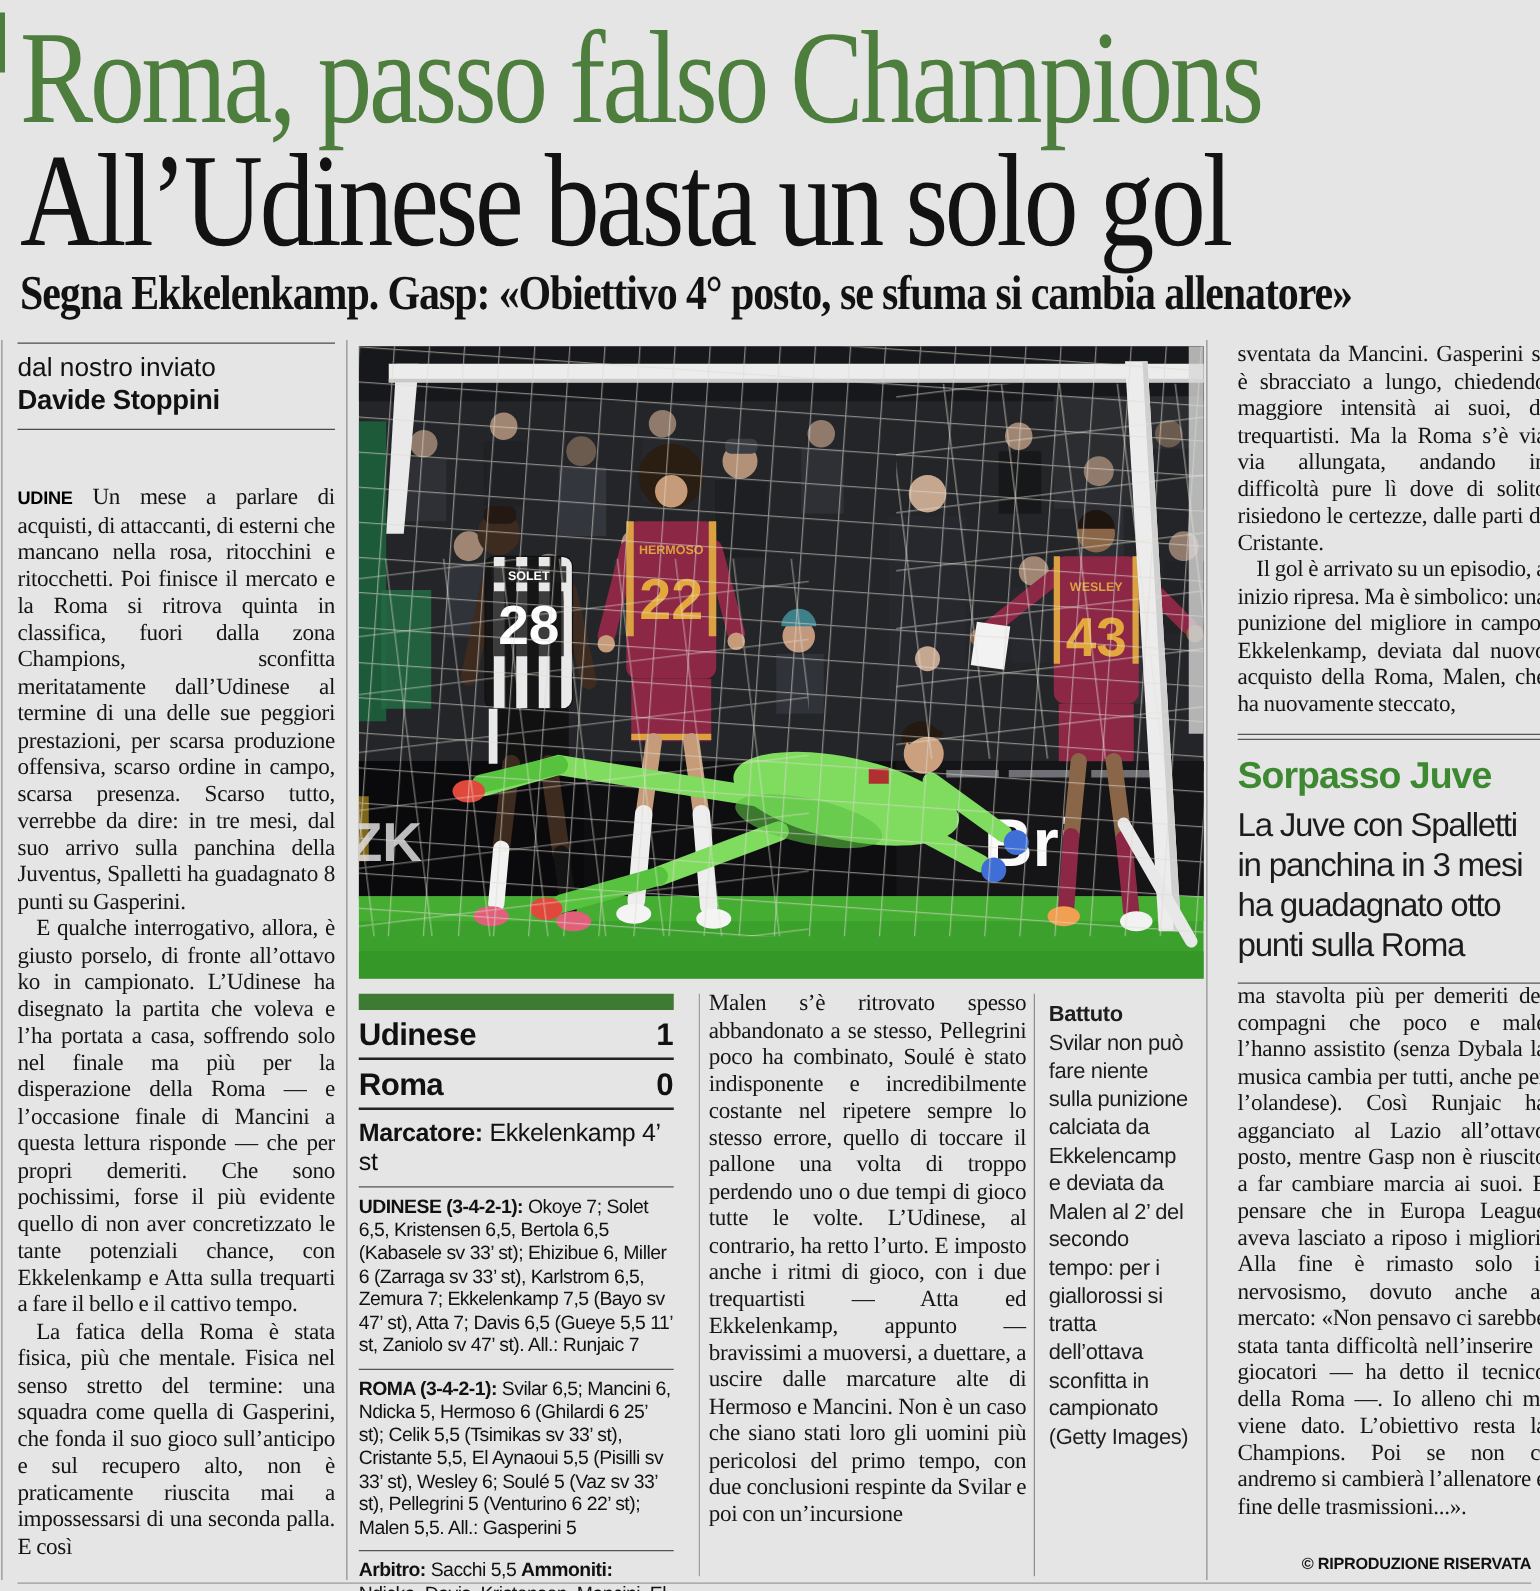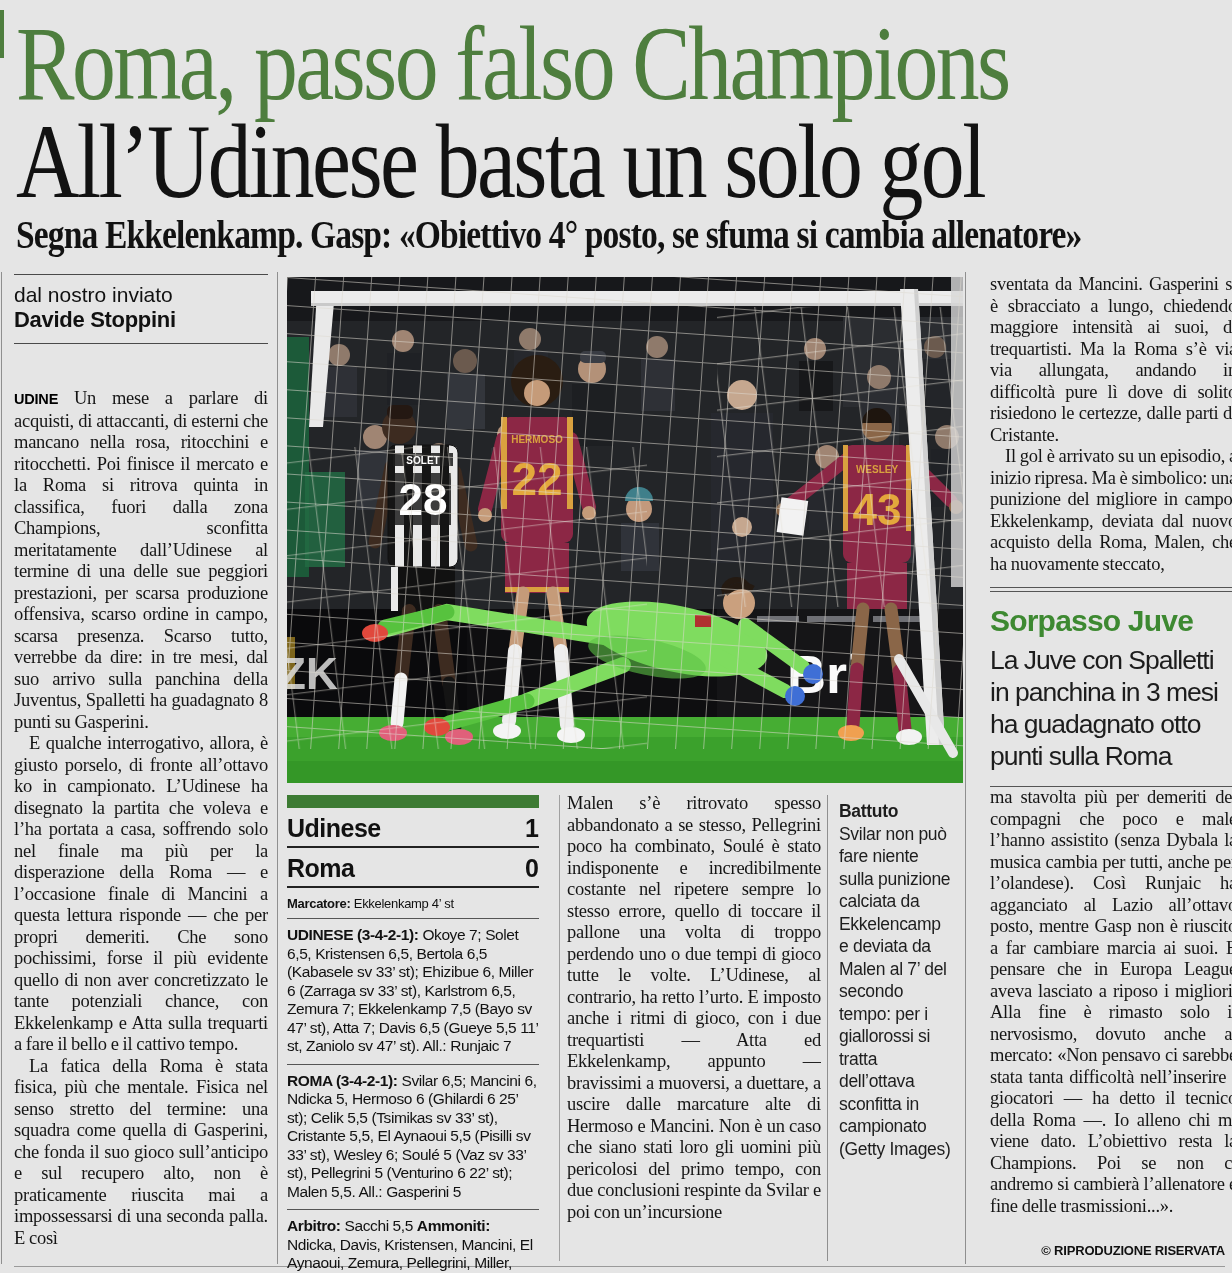--- a/index.html
+++ b/index.html
@@ -51,21 +51,21 @@
     letter-spacing:-0.2px; color:#000;
   }
 
   
   .scorebox { font-family:"Liberation Sans", sans-serif; color:#111; }
   .sb-bar { height:13px; background:#3d7b33; }
   .sb-team { display:flex; justify-content:space-between; align-items:baseline;
     padding:6px 0 3px 0; border-bottom:2px solid #222; }
   .sb-team .nm { font-size:25px; font-weight:700; letter-spacing:-0.5px; }
   .sb-team .sc { font-size:25px; font-weight:700; }
-  .sb-row { font-size:13px; padding:8px 0 7px 0; border-bottom:1px solid #555; letter-spacing:-0.3px; }
+  .sb-row { font-size:20px; padding:8px 0 7px 0; border-bottom:1px solid #555; letter-spacing:-0.3px; }
   .sb-row b { font-weight:700; }
   .sb-lineup { font-size:15.5px; line-height:18.5px; padding:7px 0 8px 0;
     border-bottom:1px solid #555; letter-spacing:-0.4px; }
   .sb-last { border-bottom:none; }
 
   
   .caption { font-family:"Liberation Sans", sans-serif; font-size:17.5px; line-height:22.5px;
     color:#1d1d1d; letter-spacing:-0.3px; }
   .caption .cap-title { font-weight:700; }
 
@@ -335,21 +335,21 @@
       
     </div>
   </div>
 
   <div class="abs bodytext" style="left:567px; top:793px; width:254px; height:470px; overflow:hidden;">
     <p><span>Malen s’è ritrovato spesso abbandonato a se stesso, Pellegrini poco ha combinato, Soulé è stato indisponente e incredibilmente costante nel ripetere sempre lo stesso errore, quello di toccare il pallone una volta di troppo perdendo uno o due tempi di gioco tutte le volte. L’Udinese, al contrario, ha retto l’urto. E imposto anche i ritmi di gioco, con i due trequartisti — Atta ed Ekkelenkamp, appunto — bravissimi a muoversi, a duettare, a uscire dalle marcature alte di Hermoso e Mancini. Non è un caso che siano stati loro gli uomini più pericolosi del primo tempo, con due conclusioni respinte da Svilar e poi con un’incursione</span></p>
   </div>
 
   <div class="abs caption" style="left:839px; top:800px; width:114px;">
     <div class="cap-title">Battuto</div>
-    <div>Svilar non può fare niente sulla punizione calciata da Ekkelencamp e deviata da Malen al 7’ del secondo tempo: per i giallorossi si tratta dell’ottava sconfitta in campionato (Getty Images)</div>
+    <div>Svilar non può fare niente sulla punizione calciata da Ekkelencamp e deviata da Malen al 2’ del secondo tempo: per i giallorossi si tratta dell’ottava sconfitta in campionato (Getty Images)</div>
   </div>
 
   <div class="abs" style="left:990px; top:274px; width:247px; height:990px; overflow:hidden;">
     <div class="bodytext">
       <p><span>sventata da Mancini. Gasperini si è sbracciato a lungo, chiedendo maggiore intensità ai suoi, di trequartisti. Ma la Roma s’è via via allungata, andando in difficoltà pure lì dove di solito risiedono le certezze, dalle parti di Cristante.</span></p>
       <p class="ind"><span>Il gol è arrivato su un episodio, a inizio ripresa. Ma è simbolico: una punizione del migliore in campo, Ekkelenkamp, deviata dal nuovo acquisto della Roma, Malen, che ha nuovamente steccato,</span></p>
     </div>
     <div style="margin-top:12px;">
       <div class="sbx-ruledouble"></div>
       <div class="sbx-title">Sorpasso Juve</div>

